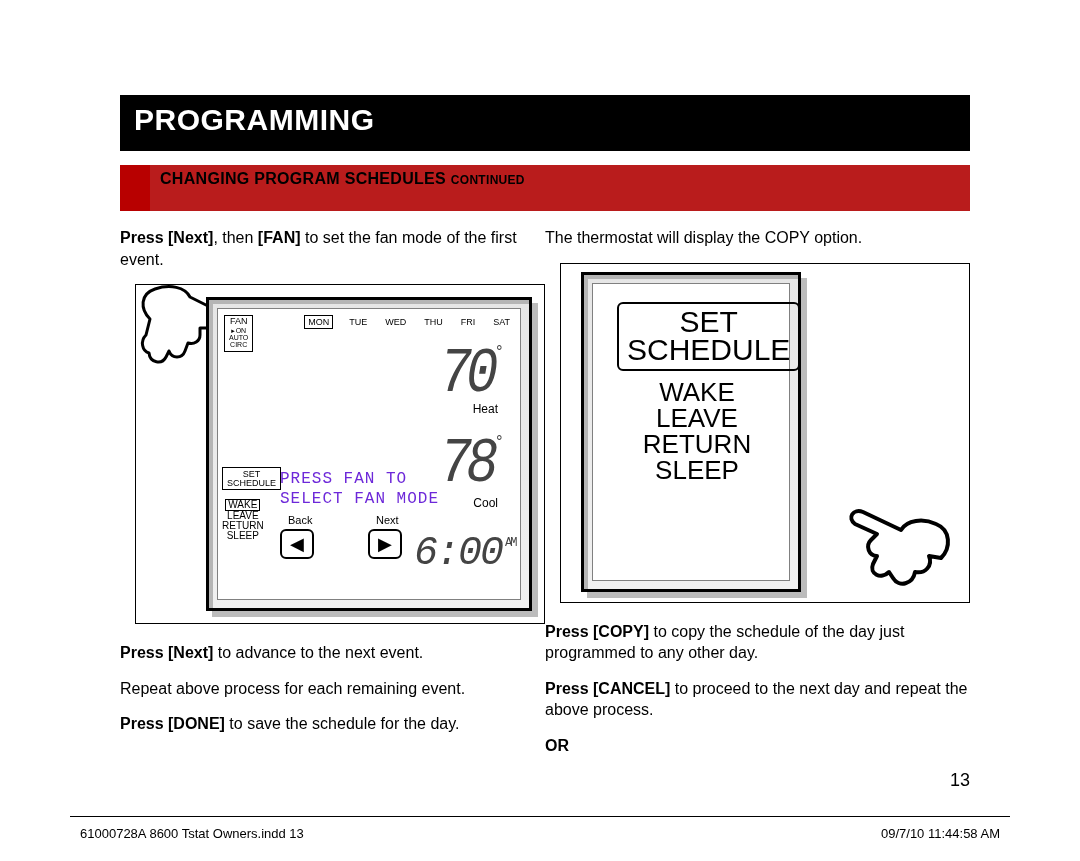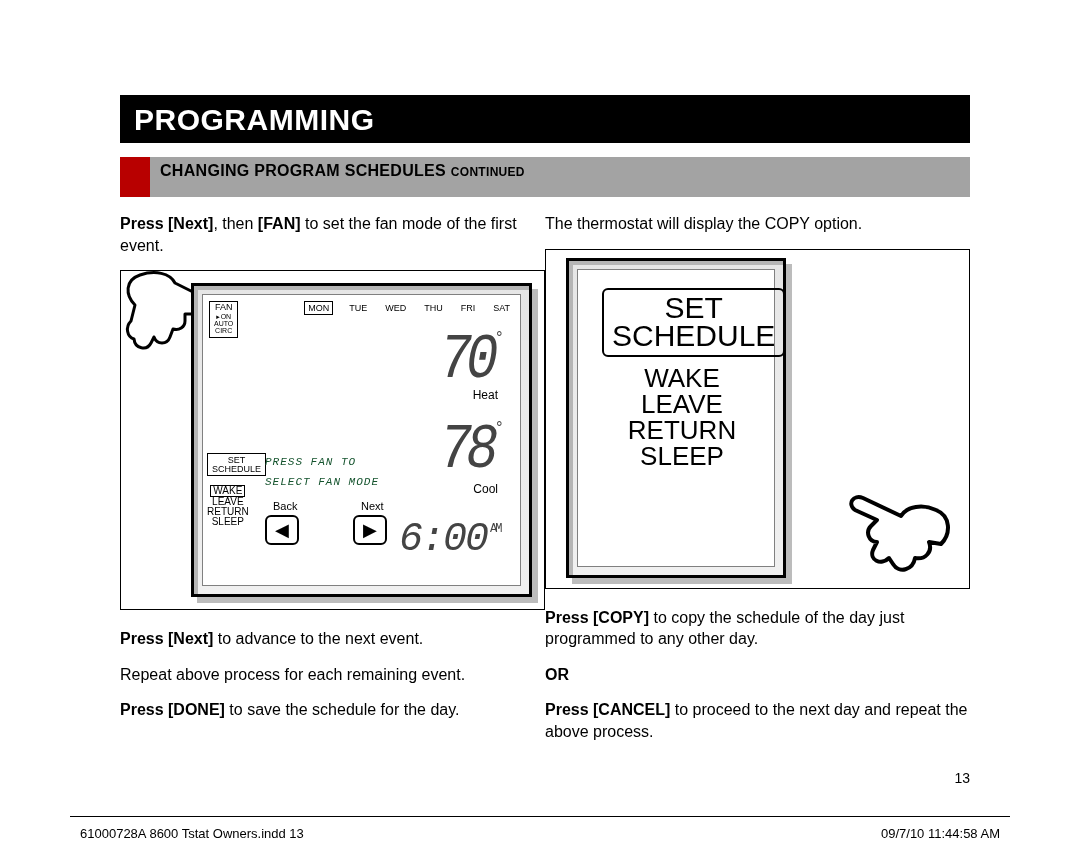--- a/index.html
+++ b/index.html
@@ -16,46 +16,46 @@
     top: 95px;
     width: 850px;
   }
   .section-title {
     background: #000;
     color: #fff;
     font-family: "Arial Narrow", Arial, sans-serif;
     font-weight: bold;
     font-size: 30px;
     letter-spacing: 0.5px;
-    padding: 8px 14px 6px 14px;
+    padding: 8px 14px 14px 14px;
     text-transform: uppercase;
   }
   .sub-title {
-    background: #a3a3a3;
+    background: #b91c1c;
     border-left: 30px solid #b80000;
     font-weight: bold;
     font-size: 16px;
-    padding: 5px 8px 17px 10px;
+    padding: 5px 8px 23px 10px;
     margin-top: 14px;
     letter-spacing: 0.3px;
   }
   .sub-title .cont { font-size: 12px; }
   .columns {
     display: flex;
     margin-top: 16px;
   }
   .col { flex: 1 1 0; font-size: 16px; line-height: 1.35; }
   .para { margin-bottom: 14px; }
   .instr b { font-weight: bold; }
 
   
   .figure {
     border: 1px solid #000;
     padding: 10px 10px 10px 10px;
-    margin: 12px 0 18px 0;
+    margin: 12px 0 18px 15px;
     position: relative;
     height: 340px;
   }
 
   
   .lcd {
     position: absolute;
     border: 3px solid #000;
     background: linear-gradient(#e6e6e6,#f0f0f0);
     box-shadow: inset 4px 4px 0 #b5b5b5, 6px 6px 0 #bcbcbc;
@@ -128,24 +128,23 @@
     font-family: "Arial Narrow", Arial, sans-serif;
     font-size: 10px;
     line-height: 1.0;
     text-align: center;
   }
   .events-list .active { border:1px solid #000; padding:0 2px; display:inline-block; }
 
   .msg {
     position: absolute;
     font-family: "Courier New", monospace;
-    font-style: italic;
     letter-spacing: 1px;
-    font-size: 11px;
-    color:#14532d;
+    font-size: 16px;
+    color:#6d28d9;
   }
 
   .nav-label {
     position: absolute;
     font-size: 11px;
   }
   .arrow-box {
     position: absolute;
     width: 34px; height: 30px;
     border: 2px solid #000;
@@ -186,21 +185,21 @@
     line-height:1.0;
     margin-top:8px;
   }
 
   .page-num {
     position:absolute;
     left: 120px;
     width: 850px;
     top: 770px;
     text-align: right;
-    font-size: 14px;
+    font-size: 18px;
   }
 
   .footer-rule {
     position:absolute;
     left:70px; right:70px; top:816px;
     border-top:1px solid #000;
   }
   .footer-left, .footer-right {
     position:absolute;
     top: 826px;
@@ -328,24 +327,24 @@
             <g fill="#fff" stroke="#000" stroke-width="4" stroke-linejoin="round" stroke-linecap="round">
               <path d="M130 100 C140 90 140 72 125 66 C112 60 96 62 90 72 L52 54 C42 50 36 60 44 66 L66 76 L60 82 C54 88 58 98 66 98 L62 106 C58 116 70 122 78 114 L82 120 C88 130 102 126 104 114 C114 116 122 108 118 98 Z"></path>
             </g>
           </svg>
         </div>
       </div>
 
       <div class="para instr">
         <b>Press [COPY]</b><span> to copy the schedule of the day just programmed to any other day.</span>
       </div>
+      <div class="para instr">
+        <b>Press [CANCEL]</b><span> to proceed to the next day and repeat the above process.</span>
+      </div>
       <div class="para"><b>OR</b></div>
-      <div class="para instr">
-        <b>Press [CANCEL]</b><span> to proceed to the next day and repeat the above process.</span>
-      </div>
     </div>
   </div>
 </div>
 
 <div class="page-num">13</div>
 
 <div class="footer-rule"></div>
 <div class="footer-left">61000728A 8600 Tstat Owners.indd   13</div>
 <div class="footer-right">09/7/10   11:44:58 AM</div>
 

